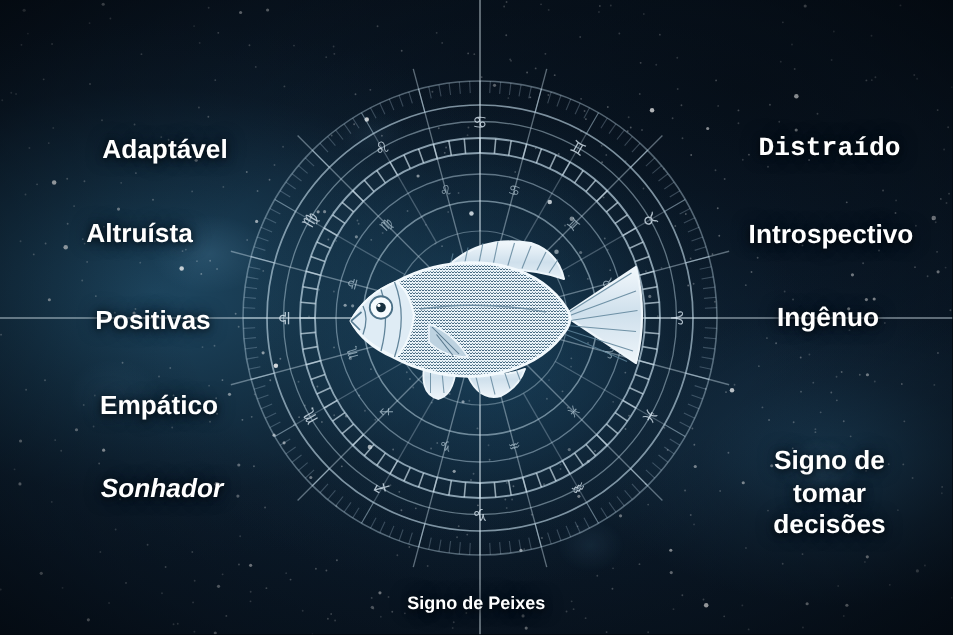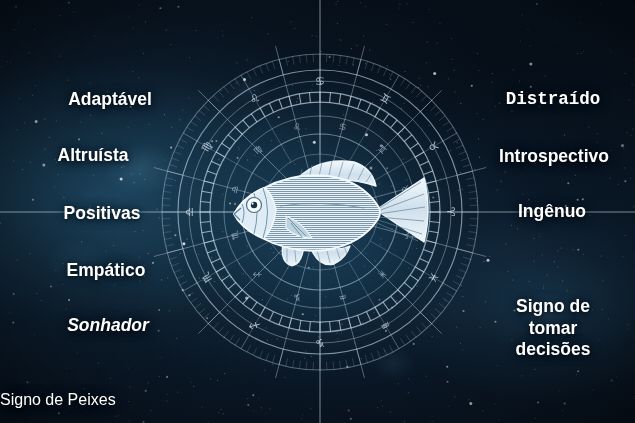--- a/index.html
+++ b/index.html
@@ -66,24 +66,24 @@
     color: #ffffff;
     font-size: 25px;
     font-weight: bold;
     letter-spacing: .2px;
     text-shadow: 0 1px 5px rgba(0,0,0,.75), 0 0 12px rgba(6,18,30,.8);
   }
   .caption {
     position: absolute;
     left: 0; right: 0;
     bottom: 14px;
-    text-align: left;
+    text-align: center;
     color: #ffffff;
-    font-size: 16px;
-    font-weight: normal;
+    font-size: 12px;
+    font-weight: bold;
     text-shadow: 0 1px 5px rgba(0,0,0,.75), 0 0 12px rgba(6,18,30,.8);
   }
   .trait {
     position: absolute;
     color: #ffffff;
     font-size: 17.5px;
     font-weight: bold;
     line-height: 1.24;
     white-space: pre-line;
     text-shadow: 0 1px 5px rgba(0,0,0,.7), 0 0 11px rgba(6,18,30,.85);

